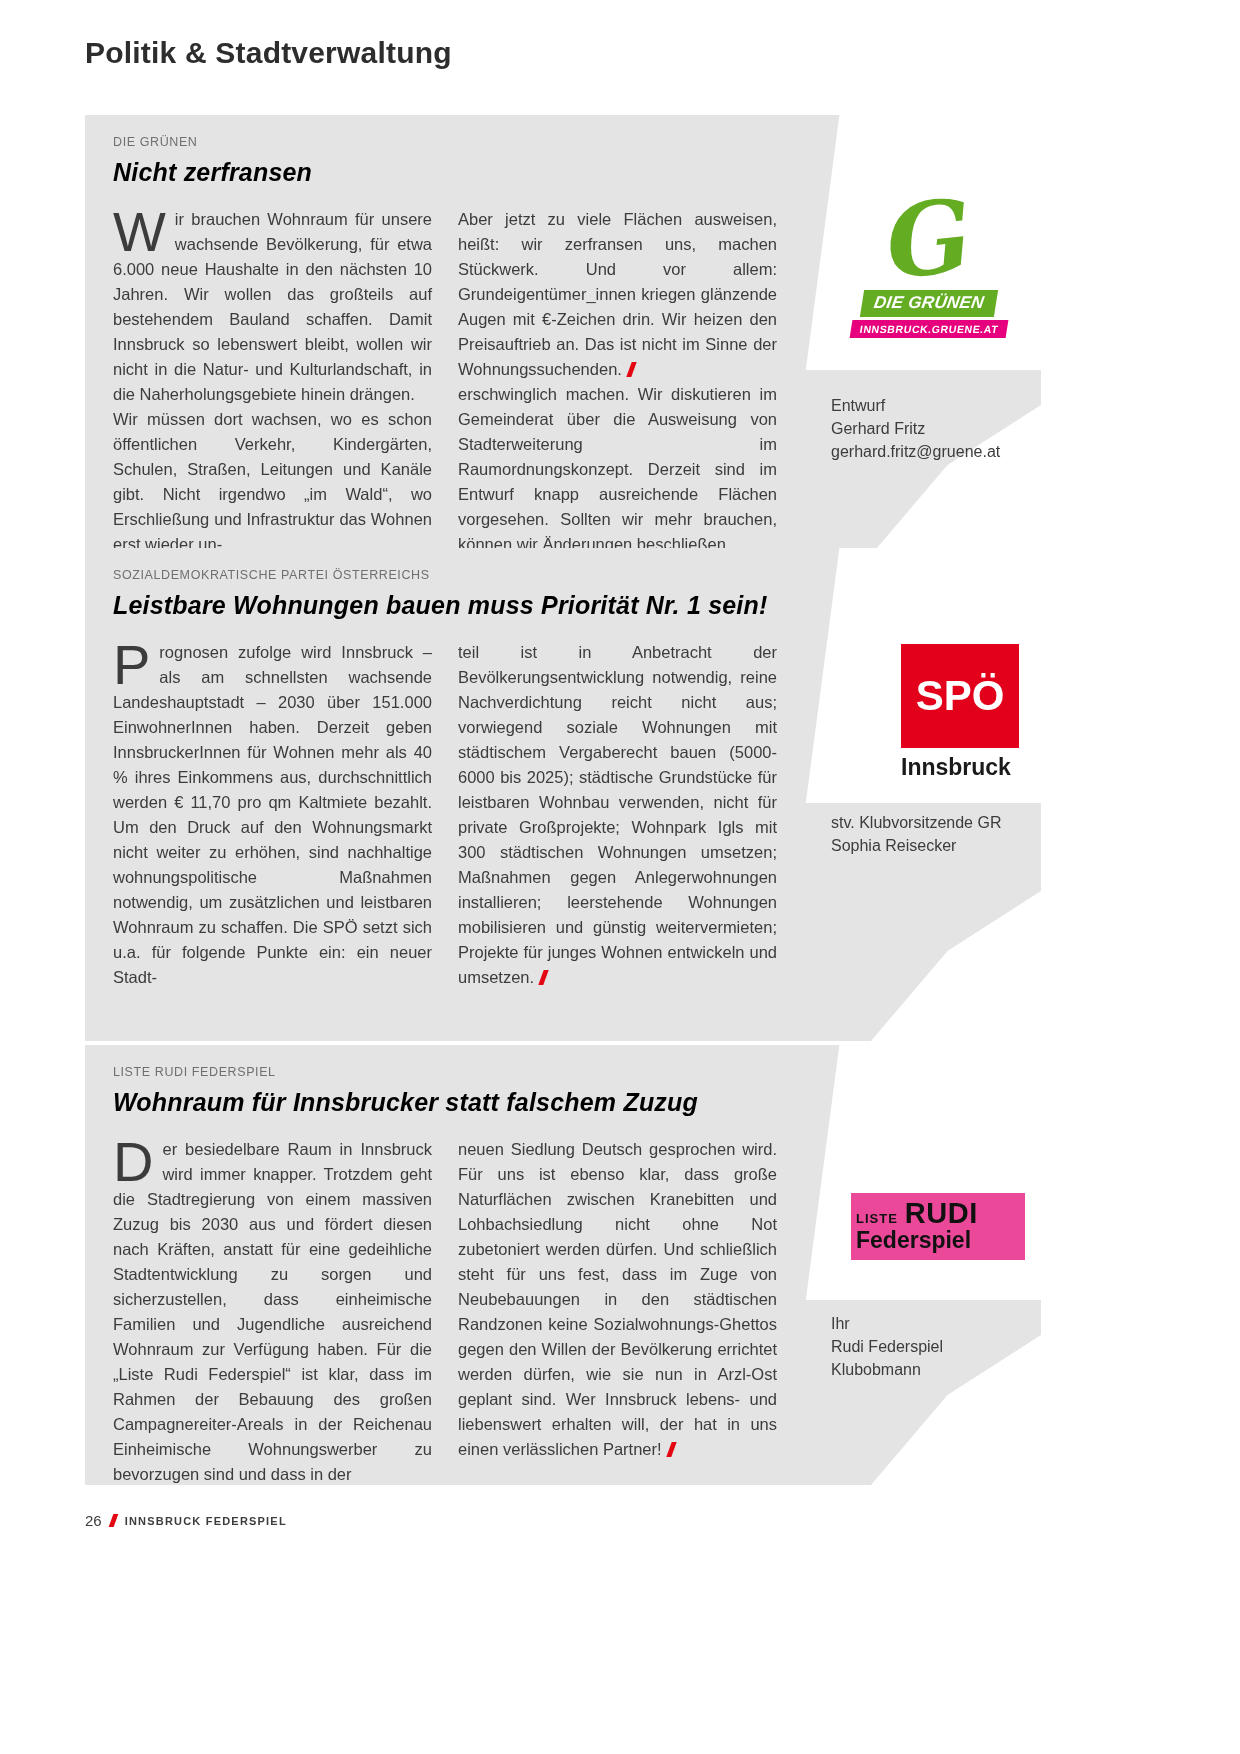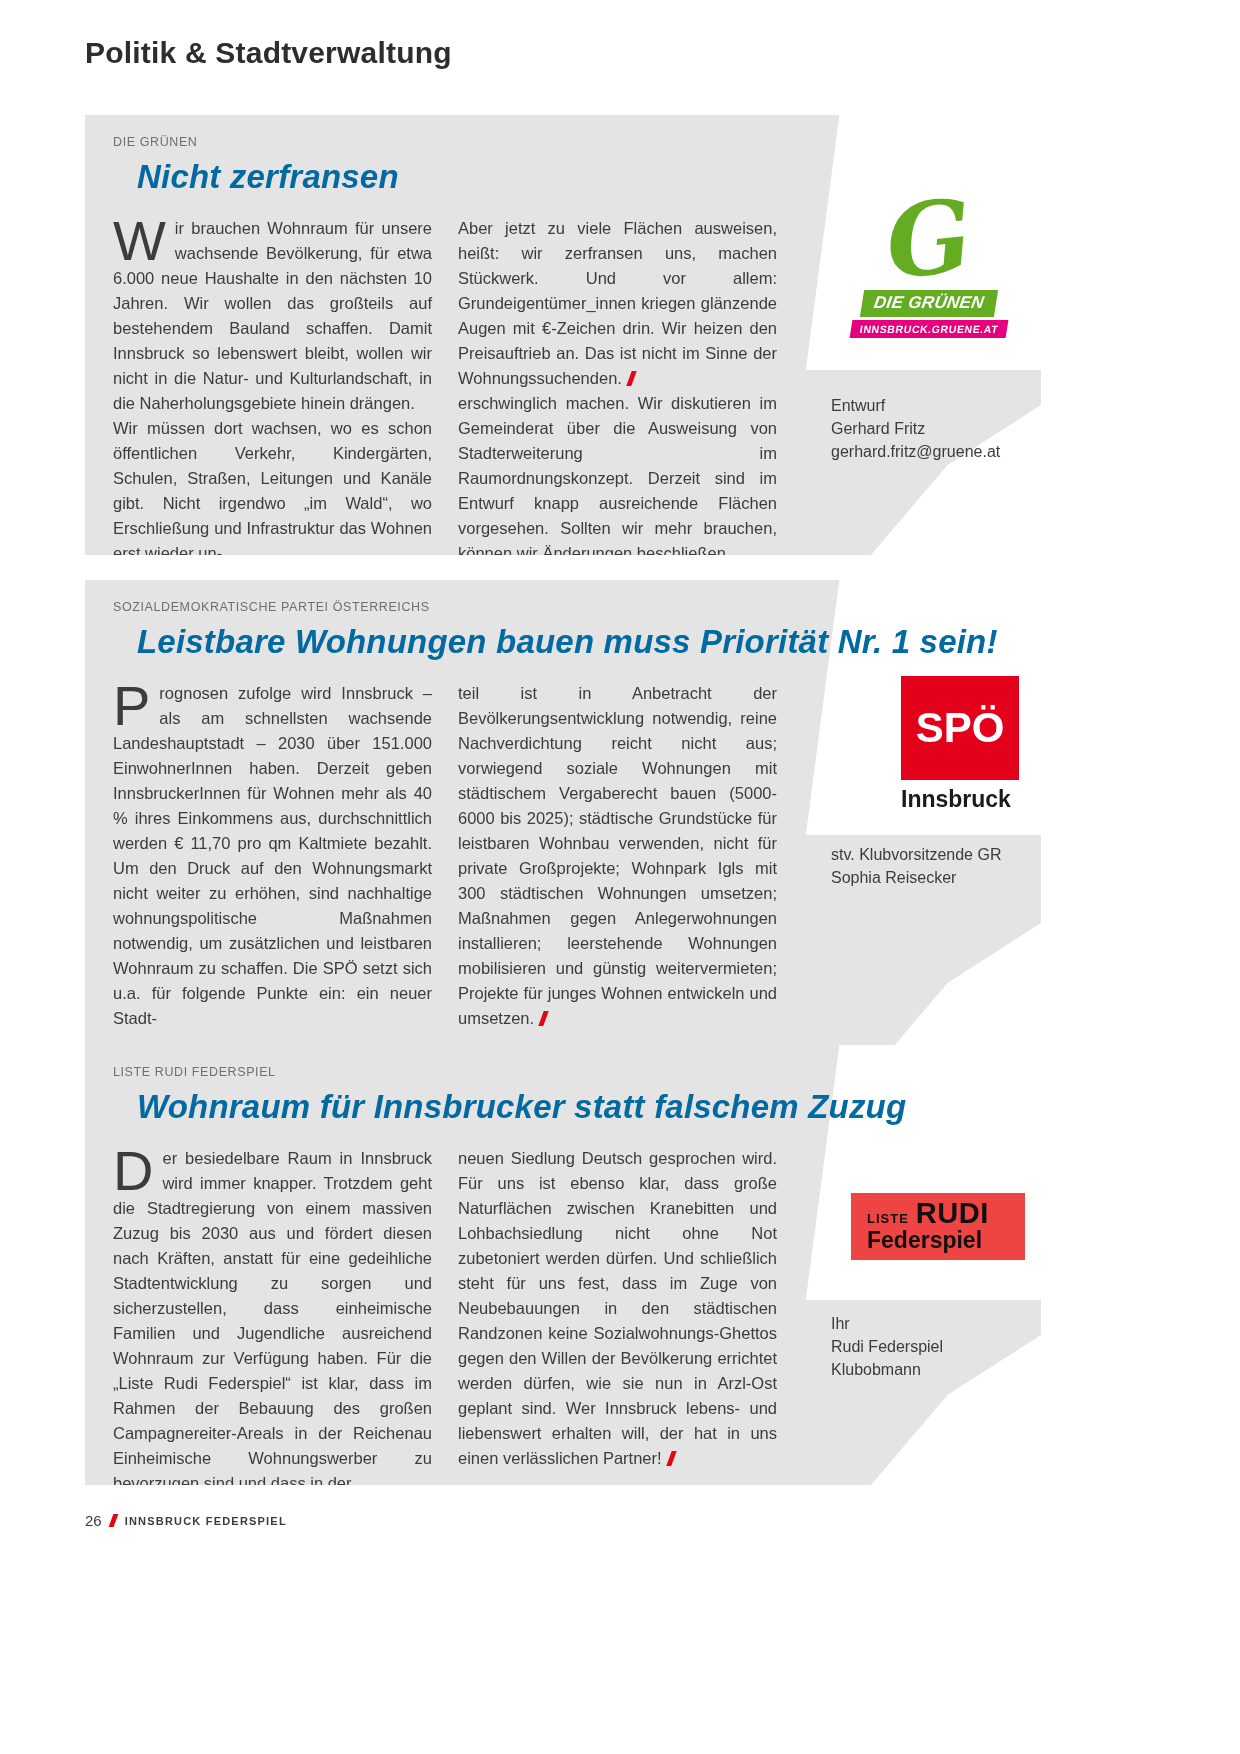--- a/index.html
+++ b/index.html
@@ -14,39 +14,39 @@
   .page-title {
     position:absolute; left:85px; top:36px;
     font-size:30px; font-weight:bold; color:#2d2d2d; letter-spacing:0.2px;
   }
 
   .article {
     position:absolute; left:85px; width:956px; min-height:440px;
     background:#e4e4e4; overflow:hidden;
   }
   .article-1 { top:115px;  height:440px; }
-  .article-2 { top:580px;  height:493px; }
+  .article-2 { top:548px;  height:493px; }
   .article-3 { top:1045px; height:348px; }
 
   .cut-top {
     position:absolute; top:0; right:0; width:240px; height:255px; background:#fff;
     clip-path:polygon(16% 0, 100% 0, 100% 100%, 2% 100%);
   }
   .cut-bot {
     position:absolute; bottom:0; right:0; width:170px; height:150px; background:#fff;
     clip-path:polygon(100% 0, 100% 100%, 0 100%, 45% 40%);
   }
 
   .article-inner { position:relative; padding:20px 0 0 28px; }
   .kicker {
     font-size:12.5px; color:#6f6f6f; letter-spacing:0.6px; margin-bottom:9px;
   }
   .title {
-    font-size:33px; font-style:italic; font-weight:bold; color:#0369a1;
-    margin-bottom:20px; letter-spacing:0.2px;margin-left:24px;
+    font-size:25px; font-style:italic; font-weight:bold; color:#000000;
+    margin-bottom:20px; letter-spacing:0.2px;
   }
   .columns { display:flex; gap:26px; width:664px; }
   .col { width:319px; }
   .body-p {
     font-size:16.5px; line-height:25px; text-align:justify; color:#3c3c3c;
   }
   .dropcap {
     float:left; font-size:56px; line-height:44px; padding:3px 9px 0 0; color:#3c3c3c;
   }
   .endmark {
@@ -86,21 +86,21 @@
   .spoe-logo { margin-left:80px;padding-left:20px; }
   .spoe-box {
     width:118px; height:104px; background:#e2001a; color:#fff;
     display:flex; align-items:center; justify-content:center;
     font-size:42px; font-weight:bold;
   }
   .spoe-sub { font-size:23px; font-weight:bold; color:#1a1a1a; margin-top:6px; }
 
   
   .rudi-logo { margin-left:50px; width:174px; }
-  .rudi-box { background:#ef4444; padding:7px 16px 6px; color:#111; }
+  .rudi-box { background:#ec4899; padding:7px 5px 6px; color:#111; }
   .rudi-row1 { display:flex; align-items:baseline; gap:7px; }
   .rudi-liste { font-size:13px; font-weight:bold; letter-spacing:1px; }
   .rudi-rudi { font-size:29px; font-weight:bold; line-height:26px; letter-spacing:0.5px; }
   .rudi-name { font-size:23px; font-weight:bold; margin-top:1px; }
 
   .footer {
     position:absolute; left:85px; top:1512px;
     display:flex; align-items:center; gap:9px;
   }
   .footer-page { font-size:15px; color:#3c3c3c; }

